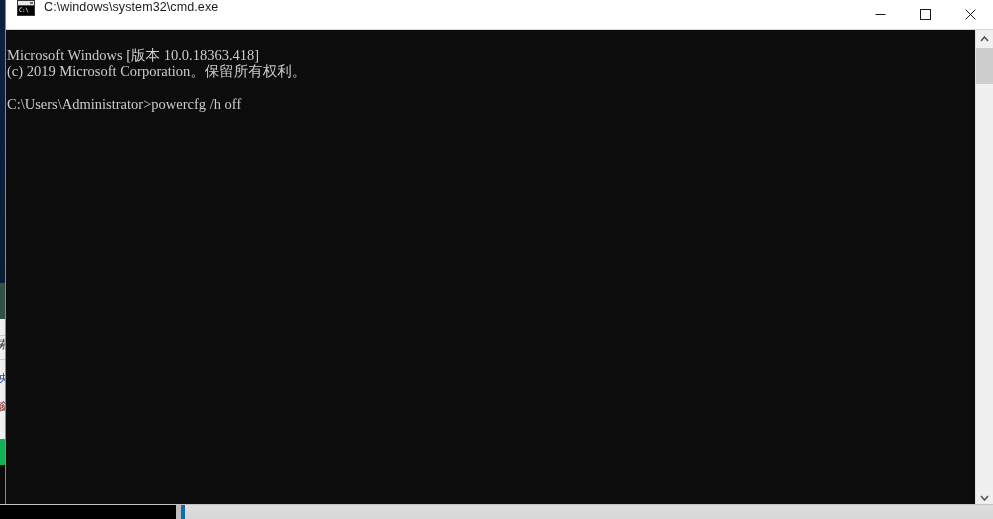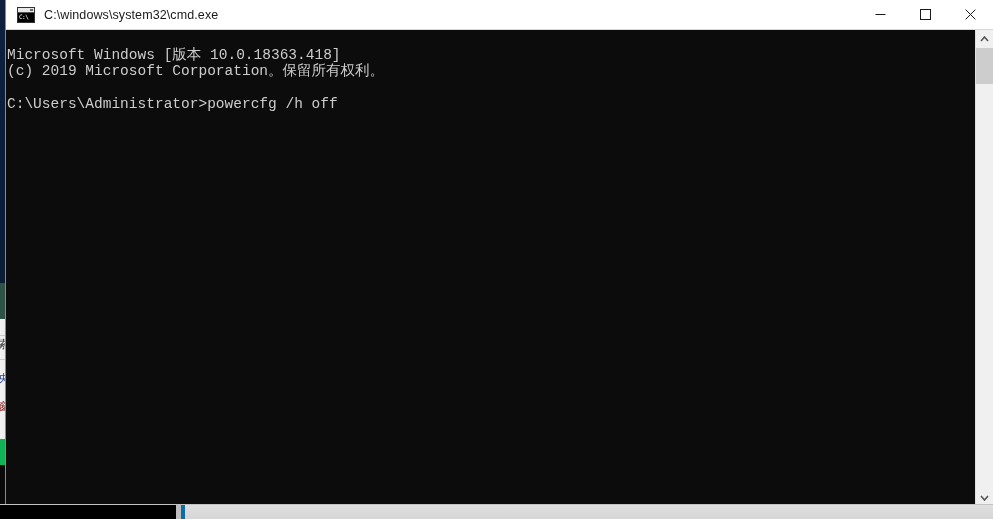--- a/index.html
+++ b/index.html
@@ -129,21 +129,20 @@
     box-shadow: 0 0 0 1px #8a8a8a;
   }
 
   
   #title-bar {
     position: relative;
     height: 29px;
     background: #ffffff;
     border-bottom: 1px solid #d8d8d8;
     display: flex;
-    align-items: center;
     user-select: none;
   }
   #app-icon {
     width: 16px; height: 14px;
     margin-left: 11px;
     margin-right: 9px;
     background: #ffffff;
     border: 1px solid #333;
     position: relative;
     flex: none;
@@ -203,21 +202,21 @@
   #console-body {
     position: relative;
     height: 476px;
     background: #0c0c0c;
     overflow: hidden;
   }
   #console-text {
     position: absolute;
     left: 1px; top: 2px;
     color: #cccccc;
-    font-family: Liberation Mono, monospace;
+    font-family: Liberation Serif, serif;
     font-size: 14.5px;
     line-height: 16.5px;
     white-space: pre;
     letter-spacing: 0px;
   }
 
   
   #console-scrollbar {
     position: absolute;
     right: 0; top: 0;

